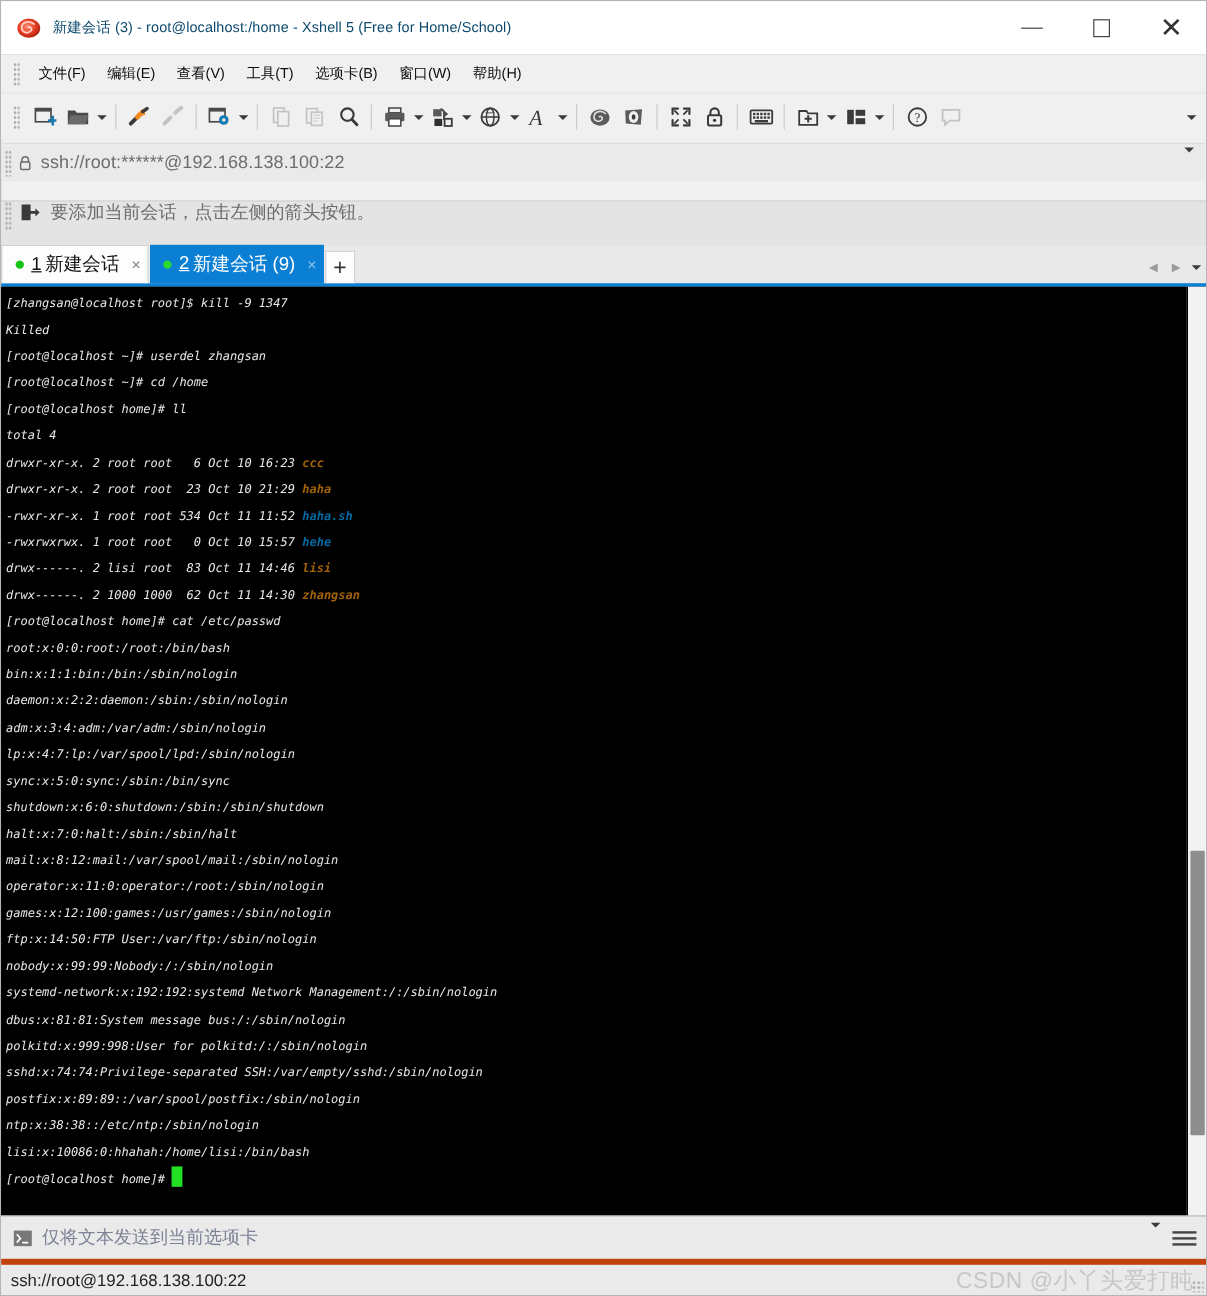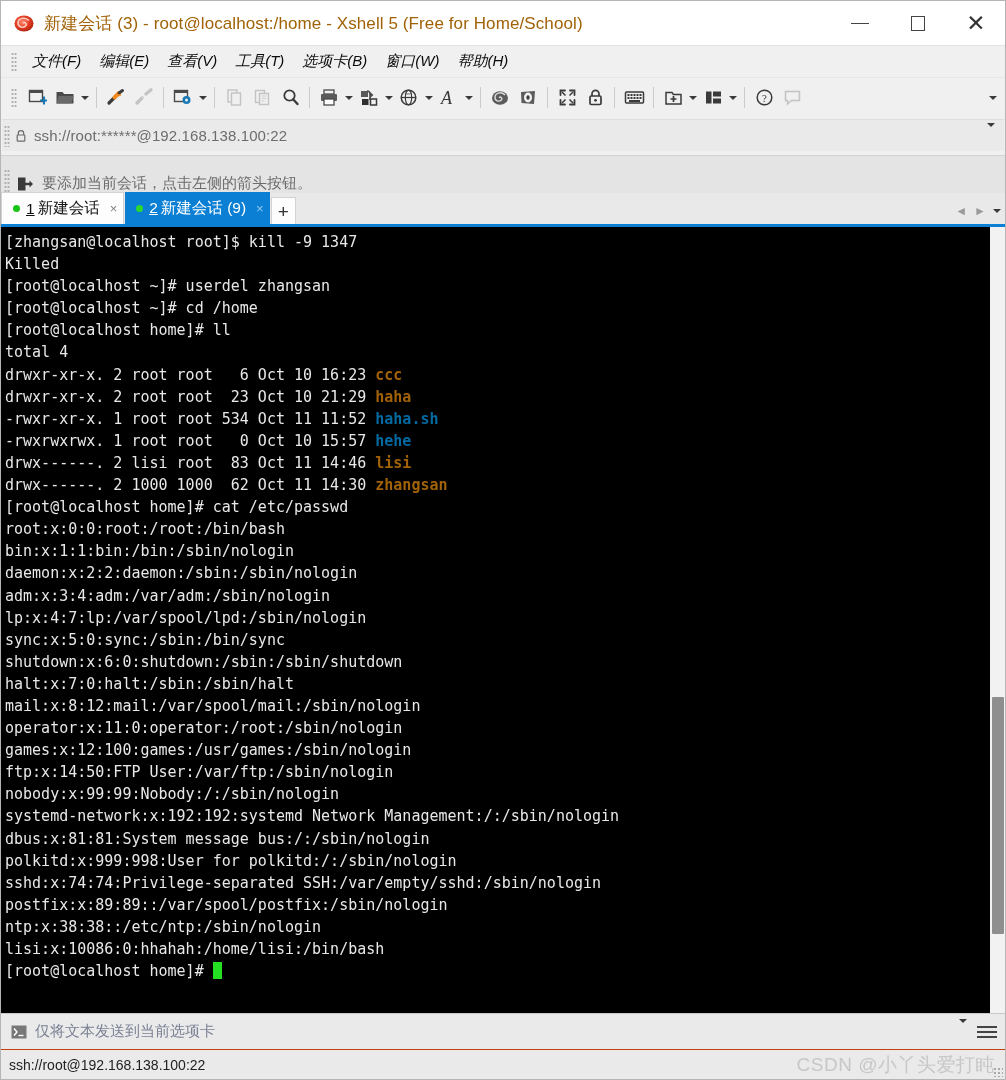--- a/index.html
+++ b/index.html
@@ -19,21 +19,21 @@
   
   .titlebar {
     height: 44px; min-height: 44px;
     background: #ffffff;
     display: flex; align-items: center;
     position: relative;
   }
   .title-left { display: flex; align-items: center; padding-left: 12px; }
   .shell-logo { width: 22px; height: 22px; position: relative; }
   .title-text {
-    font-size: 17px; color: #a16207; margin-left: 9px;
+    font-size: 12px; color: #0c4a6e; margin-left: 9px;
     white-space: nowrap; letter-spacing: .1px;
   }
   .win-controls { position: absolute; right: 0; top: 0; height: 44px; display: flex; }
   .win-btn {
     width: 58px; height: 44px; display: flex;
     align-items: center; justify-content: center;
     color: #333;
   }
   .win-min { width: 18px; height: 1px; background: #444; }
   .win-max { width: 14px; height: 15px; border: 1.4px solid #444; }
@@ -44,22 +44,22 @@
     height: 32px; min-height: 32px;
     background: #f0f0f0;
     display: flex; align-items: center;
     padding-left: 10px;
     border-top: 1px solid #e3e3e3;
   }
   .grip { width: 6px; height: 20px; margin-right: 6px;
     background-image: radial-gradient(circle, #b0b0b0 1px, transparent 1.2px);
     background-size: 3px 4px; }
   .menu-item {
-    font-size: 15px; color: #0c0c0c; padding: 4px 9px;
-    white-space: nowrap; cursor: default; font-style: italic;
+    font-size: 12px; color: #0c0c0c; padding: 4px 9px;
+    white-space: nowrap; cursor: default;
   }
 
   
   .toolbar {
     height: 40px; min-height: 40px;
     background: #f0f0f0;
     display: flex; align-items: center;
     padding-left: 10px;
     border-top: 1px solid #e6e6e6;
     position: relative;
@@ -81,36 +81,36 @@
   }
   .tb-sep { width: 1px; height: 21px; background: #cbcbcb; margin: 0 5px; flex: none; }
   .tb-overflow { position: absolute; right: 5px; width: 14px; height: 28px;
     display: flex; align-items: center; justify-content: center; }
 
   
   .addrbar {
     height: 32px; min-height: 32px;
     background: #eaeaea;
     display: flex; align-items: center;
-    margin: 2px 1px 4px 1px;
+    margin: 2px 1px 16px 1px;
     border-top: 1px solid #dedede;
     position: relative;
   }
   .addr-grip { width: 6px; height: 22px; margin: 0 5px 0 2px;
     background-image: radial-gradient(circle, #b0b0b0 1px, transparent 1.2px);
     background-size: 3px 4px; }
   .addr-lock { margin-right: 7px; display: flex; align-items: center; }
   .addr-text { font-size: 15px; color: #6d6d6d; letter-spacing: .1px; }
   .addr-caret { position: absolute; right: 9px; }
 
   
   .hintbar {
     height: 38px; min-height: 38px;
     background: #e4e4e4;
-    display: flex; align-items: flex-end;
+    display: flex; align-items: flex-start;
     border-top: 1px solid #d2d2d2;
   }
   .hint-grip { width: 6px; height: 24px; margin: 0 6px 0 3px;
     background-image: radial-gradient(circle, #b0b0b0 1px, transparent 1.2px);
     background-size: 3px 4px; }
   .hint-icon { margin-right: 8px; display: flex; align-items: center; }
   .hint-text { font-size: 15px; color: #6c6c6c; }
 
   
   .tabbar {
@@ -140,27 +140,28 @@
   .tab-nav { position: absolute; right: 4px; bottom: 6px; display: flex; align-items: center; gap: 7px; }
   .tn-arrow { color: #9a9a9a; font-size: 12px; }
 
   
   .term-wrap { flex: 1; display: flex; background: #000000; position: relative; min-height: 0; }
   .terminal {
     flex: 1;
     background: #000000;
     color: #e8e8e8;
     font-family: "DejaVu Sans Mono", "Liberation Mono", monospace;
-    font-size: 15px;
+    font-size: 10px;
     line-height: 22.1px;
     padding: 4px 0 0 4px;
     white-space: pre;
     overflow: hidden;
     position: relative;
     letter-spacing: 0px;
+    font-style: italic;
   }
   .ln { height: 22.1px; }
   .c-blue { color: #a16207; font-weight: bold; }
   .c-green { color: #0369a1; font-weight: bold; }
   .cursor {
     display: inline-block; width: 9px; height: 17px;
     background: #23e023; vertical-align: -3px;
   }
   .vscroll {
     width: 16px; background: #f2f2f2;
@@ -185,21 +186,21 @@
   .send-caret { position: absolute; right: 38px; }
   .send-menu { position: absolute; right: 8px; width: 20px; height: 20px;
     display: flex; flex-direction: column; justify-content: center; gap: 3px; }
   .send-menu i { display: block; height: 2px; background: #444; }
 
   
   .statusbar {
     height: 30px; min-height: 30px;
     background: #eaeaea;
     display: flex; align-items: center;
-    border-top: 1px solid #c2410c;
+    border-top: 5px solid #c2410c;
     position: relative;
     font-size: 14px; color: #222;
   }
   .st-left { padding-left: 8px; white-space: nowrap; }
   .st-right { position: absolute; right: 4px; display: flex; align-items: center; }
   .st-cell { display: flex; align-items: center; white-space: nowrap; padding: 0 9px; gap: 5px; margin-top: 48px; }
   .watermark {
     position: absolute; right: 10px; top: 50%; transform: translateY(-50%);
     font-size: 19px; color: rgba(150,150,150,.42);
     white-space: nowrap; pointer-events: none; letter-spacing: .5px; margin-left: 16px;

